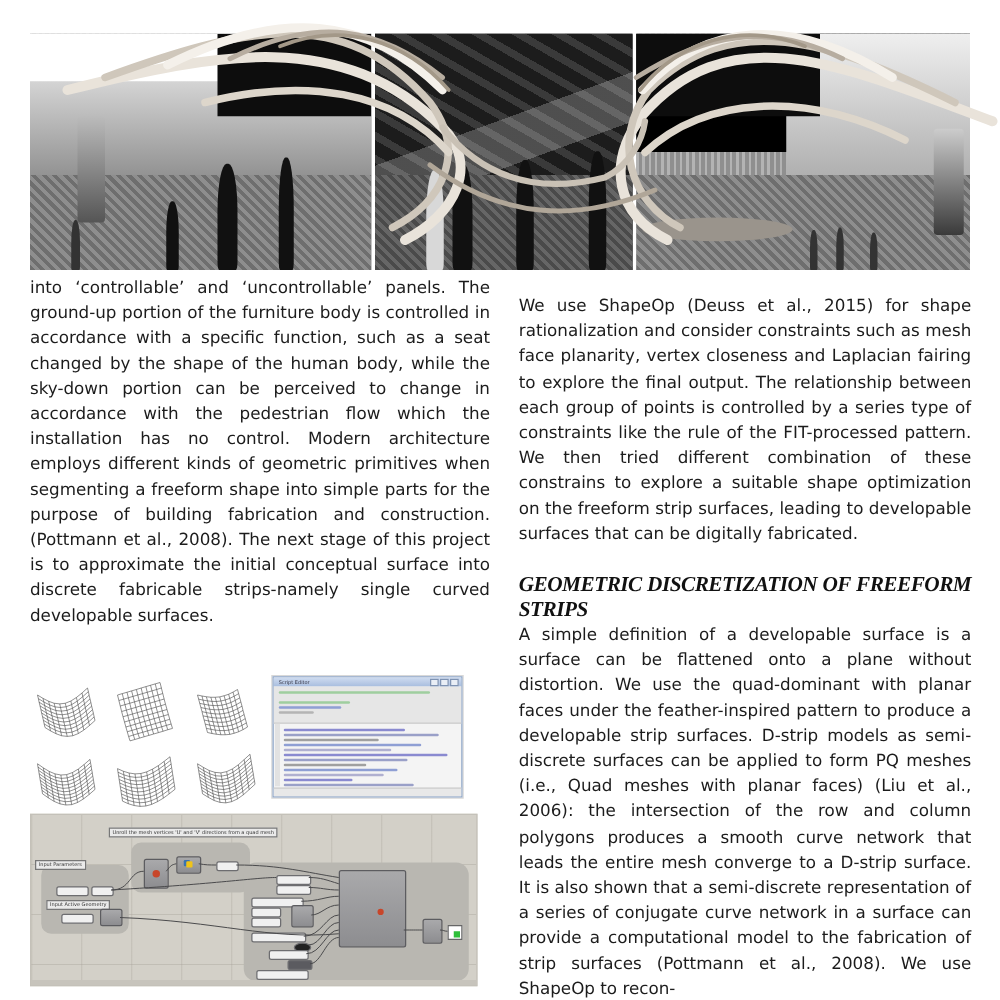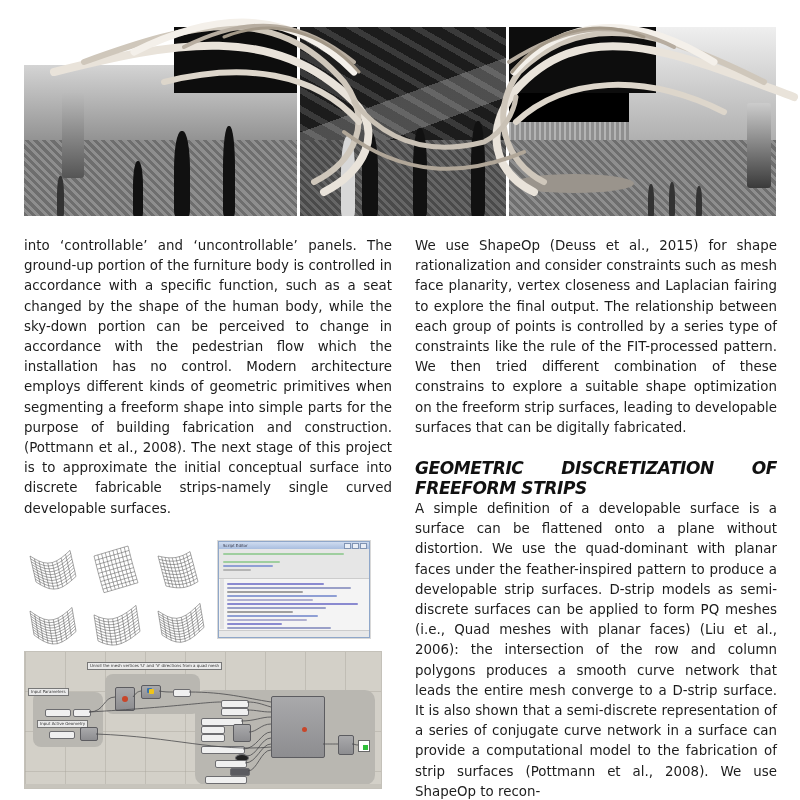--- a/index.html
+++ b/index.html
@@ -34,24 +34,24 @@
   .photo.p3 .sky { right:45%; }
   .photo .building { position:absolute; background:linear-gradient(180deg,#d4d4d4,#8a8a8a); }
   .photo .ground { position:absolute; left:0; right:0; bottom:0; height:40%;
      background:repeating-linear-gradient(45deg,#6e6e6e 0 3px,#8e8e8e 3px 6px); }
   .photo .figure { position:absolute; bottom:0; background:#111; border-radius:45% 45% 8% 8%; }
   .ribbons { position:absolute; left:0; top:-25px; width:800px; height:220px; pointer-events:none; }
 
   
   .col { position:absolute; font-size:13.4px; line-height:20.2px; text-align:justify; color:#1c1c1c; }
   .col p { margin:0; }
-  .col-left { left:24px; top:236px; width:368px; }
+  .col-left { left:24px; top:221px; width:368px; }
   .col-right { left:415px; top:236px; width:362px; }
   .heading { font-weight:bold; font-style:italic; font-size:17px; line-height:20px; margin:20px 0 0 0;
-             color:#111; letter-spacing:-0.4px; text-transform:uppercase; }
+             color:#111; letter-spacing:-0.4px; text-transform:uppercase;font-family:Liberation Serif, serif; }
   .col-right .para2 { margin-top:1px; }
 
   
   .mesh-grid { position:absolute; left:24px; top:538px; width:192px; height:110px; }
   .code-window { position:absolute; left:218px; top:541px; width:150px; height:95px;
                  border:1px solid #8fa7c9; background:#f4f4f4; box-shadow:0 0 0 1px #d8d8d8; }
   .code-window .titlebar { height:7px; background:linear-gradient(180deg,#cfdcf0,#a9bedf); position:relative; }
   .code-window .titlebar span { position:absolute; left:4px; top:0; font-size:4px; line-height:7px; color:#334; }
   .code-window .wbtns { position:absolute; right:2px; top:1px; display:flex; gap:1px; }
   .code-window .wbtns i { width:5px; height:4px; background:#e9eef6; border:1px solid #7f93b3; display:block; }

